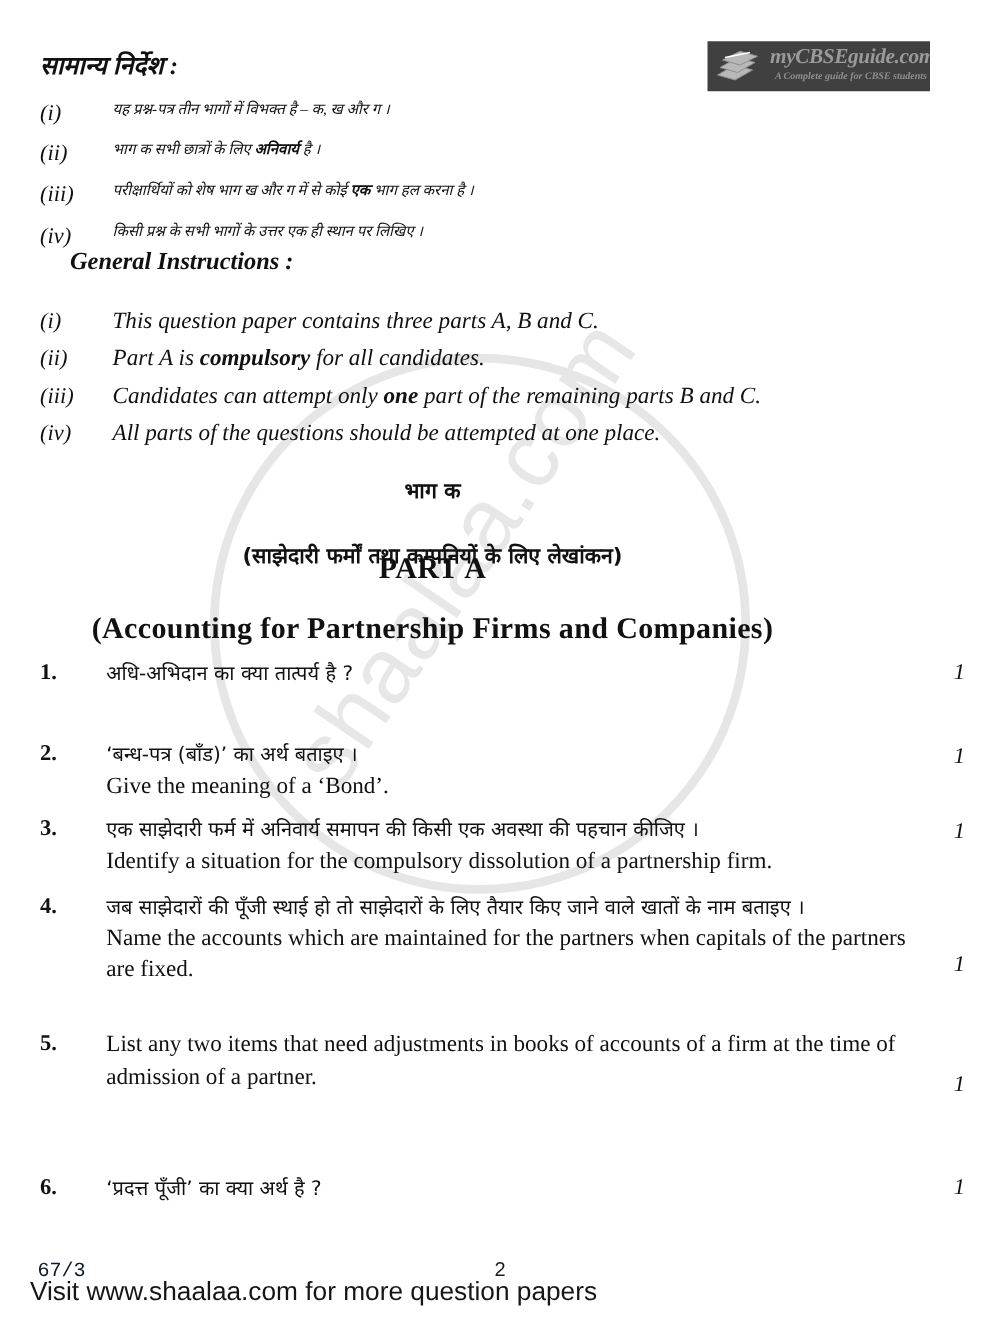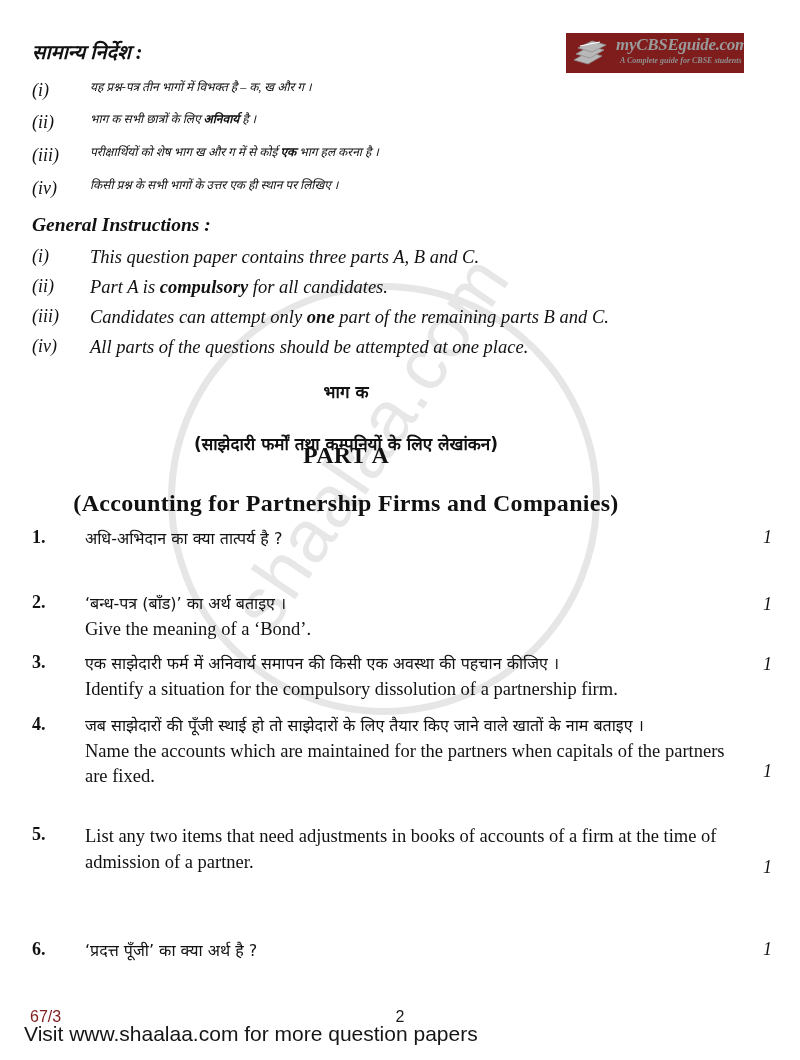--- a/index.html
+++ b/index.html
@@ -60,21 +60,21 @@
     z-index: 2;
   }
 
   
   .logo {
     position: absolute;
     left: 566px;
     top: 33px;
     width: 178px;
     height: 40px;
-    background: #7f1d1d;
+    background: #404040;
     overflow: hidden;
   }
   .logo-mark {
     position: absolute;
     left: 6px;
     top: 5px;
     width: 42px;
     height: 30px;
   }
   .logo-text {
@@ -215,23 +215,23 @@
     font-size: 18px;
     text-align: right;
     width: 24px;
   }
 
   
   .paper-code {
     position: absolute;
     left: 30px;
     top: 1008px;
-    font-family: Liberation Sans, sans-serif;
+    font-family: Liberation Mono, monospace;
     font-size: 16px;
-    color: #7f1d1d;
+    color: #0f172a;
   }
   .page-num {
     position: absolute;
     left: 0;
     top: 1008px;
     width: 800px;
     text-align: center;
     font-family: "Liberation Sans", sans-serif;
     font-size: 16px;
     color: #1a1a1a;
@@ -284,21 +284,21 @@
     </div>
     <div class="inst inst-hi" style="top:145px;">
       <span class="num">(iii)</span>
       <span class="body"><span>परीक्षार्थियों को शेष भाग ख और ग में से कोई </span><b>एक</b><span> भाग हल करना है ।</span></span>
     </div>
     <div class="inst inst-hi" style="top:178px;">
       <span class="num">(iv)</span>
       <span class="body"><span>किसी प्रश्न के सभी भागों के उत्तर एक ही स्थान पर लिखिए ।</span><b></b><span></span></span>
     </div>
 
-    <div class="en-head" style="top:214px;">General Instructions :</div>
+    <div class="en-head" style="top:199px;margin-left:24px;">General Instructions :</div>
 
     <div class="inst inst-en" style="top:246px;">
       <span class="num">(i)</span>
       <span class="body"><span>This question paper contains three parts A, B and C.</span><b></b><span></span></span>
     </div>
     <div class="inst inst-en" style="top:276px;">
       <span class="num">(ii)</span>
       <span class="body"><span>Part A is </span><b>compulsory</b><span> for all candidates.</span></span>
     </div>
     <div class="inst inst-en" style="top:306px;">

